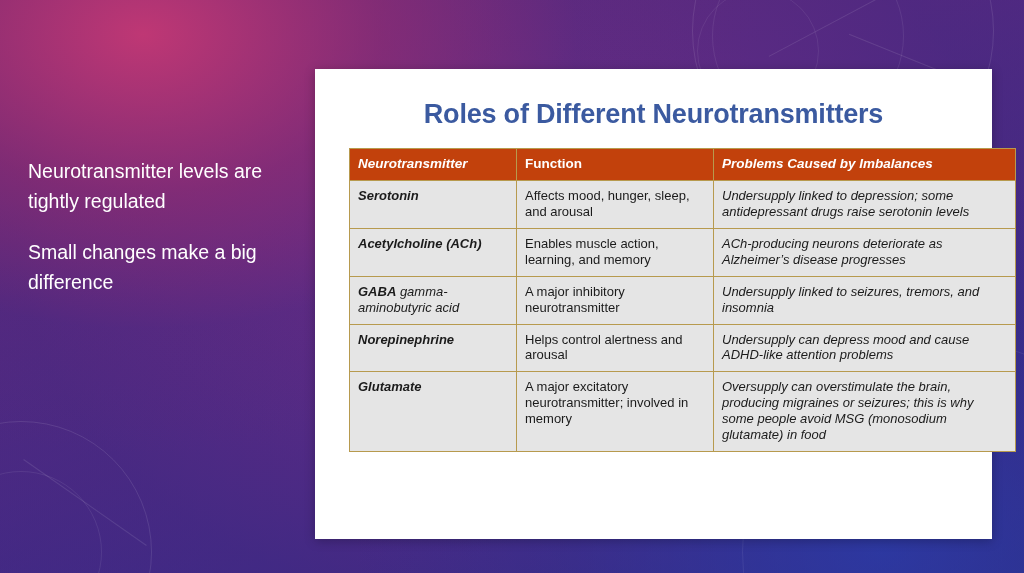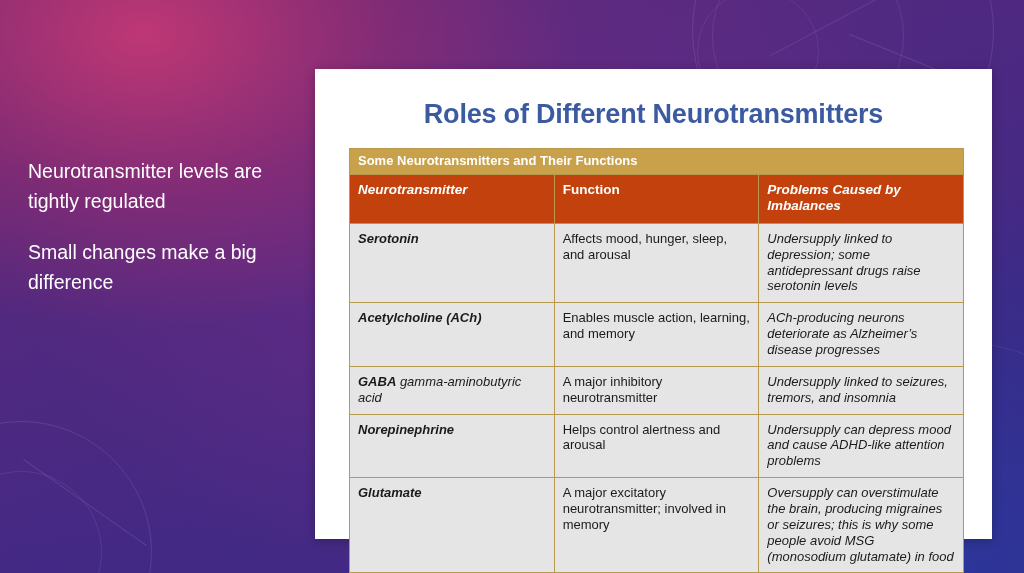--- a/index.html
+++ b/index.html
@@ -132,23 +132,20 @@
   <div class="body-text">
     <p>Neurotransmitter levels are tightly regulated</p>
     <p>Small changes make a big difference</p>
   </div>
 
   <div class="card">
     <div class="card-title">Roles of Different Neurotransmitters</div>
 
     <table class="nt">
       <thead>
-        <tr>
-          <th class="banner-cell" colspan="3">Some Neurotransmitters and Their Functions</th>
-        </tr>
         <tr class="hdr">
           <th class="c1">Neurotransmitter</th>
           <th class="c2">Function</th>
           <th class="c3">Problems Caused by Imbalances</th>
         </tr>
       </thead>
       <tbody>
         <tr>
           <td class="c1"><span>Serotonin</span><span class="plain"></span></td>
           <td class="c2">Affects mood, hunger, sleep, and arousal</td>

